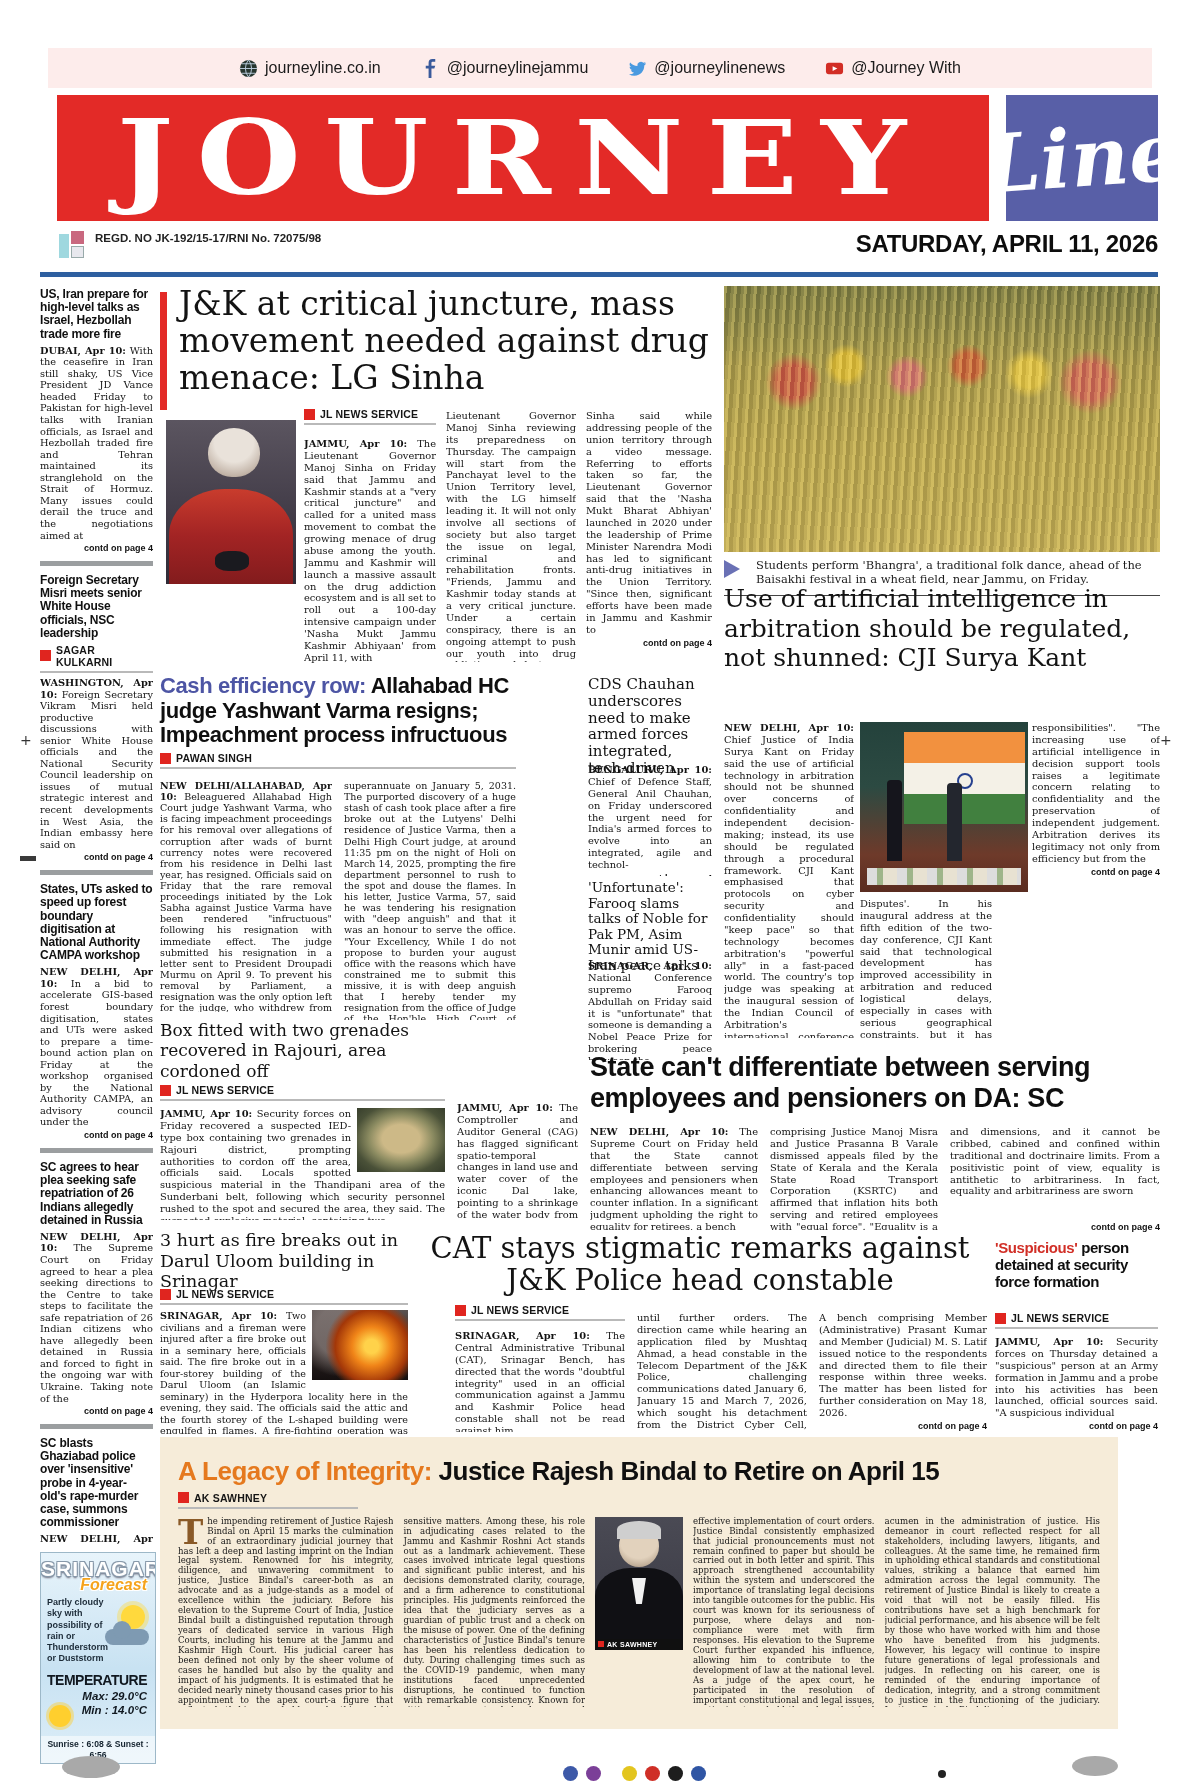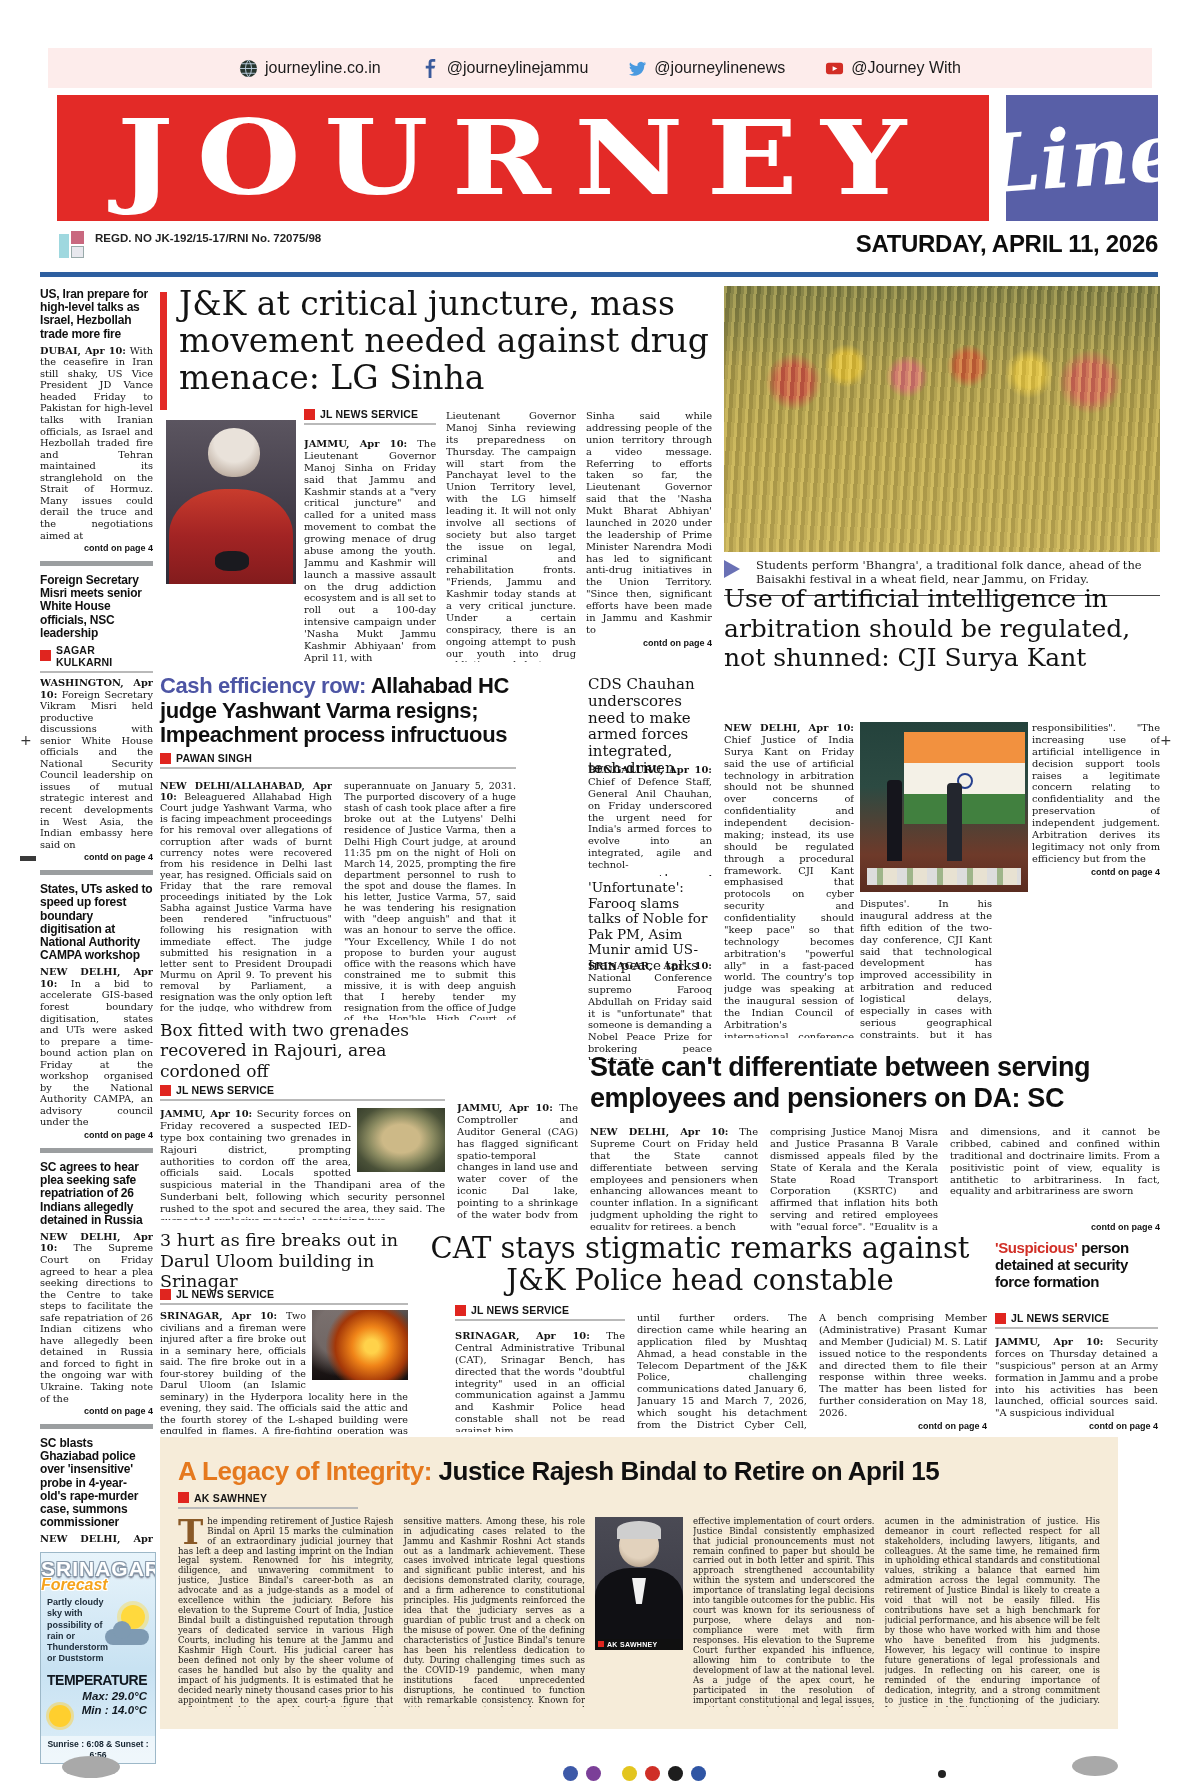--- a/index.html
+++ b/index.html
@@ -47,21 +47,21 @@
   .sb-hl   { font:bold 12px/1.1 "Liberation Sans", sans-serif; letter-spacing:-0.2px; margin:0 0 4px 0; color:#101010; }
   .sb-body { font:9.8px/1.18 "DejaVu Serif", serif; text-align:justify; color:#141414; }
   .sb-bar  { height:5px; background:#9b9ea0; margin:8px 0; }
   .sb-by   { margin-bottom:4px; }
 
   
   #weather { left:40px; top:1552px; width:116px; height:212px; border:1px solid #9db8c8;
              background:linear-gradient(180deg,#e8f4fb 0%,#c8e2f2 55%,#ddeef8 100%); box-sizing:border-box; overflow:hidden; }
   .w-title { font:900 21px/1 "Liberation Sans", sans-serif; color:#fff; text-align:center; margin-top:5px;
              text-shadow:-1px -1px 0 #8899aa,1px -1px 0 #8899aa,-1px 1px 0 #8899aa,1px 1px 0 #8899aa, 0 2px 2px #667; letter-spacing:1px;}
-  .w-sub   { font:900 italic 16px/1 "Liberation Sans", sans-serif; color:#f5a31c; margin:-2px 8px 4px 0;
+  .w-sub   { font:900 italic 16px/1 "Liberation Sans", sans-serif; color:#f5a31c; text-align:right; margin:-2px 8px 4px 0;
              text-shadow:-1px -1px 0 #fff,1px -1px 0 #fff,-1px 1px 0 #fff,1px 1px 0 #fff; }
   .w-desc  { font:bold 9px/1.25 "Liberation Sans", sans-serif; color:#1c2b38; width:62px; margin-left:6px; }
   .w-art   { position:absolute; right:4px; top:52px; width:46px; height:42px; }
   .w-sun2  { position:absolute; right:6px; top:0; width:24px; height:24px; border-radius:50%; background:#ffd93d; box-shadow:0 0 0 4px rgba(255,217,61,.4); }
   .w-cloud { position:absolute; left:0; bottom:2px; width:44px; height:16px; background:#7e9ab2; border-radius:10px; }
   .w-cloud:before { content:""; position:absolute; left:8px; top:-8px; width:18px; height:18px; border-radius:50%; background:#7e9ab2; }
   .w-temp  { font:900 14px/1 "Liberation Sans", sans-serif; color:#101820; margin:8px 0 2px 6px; letter-spacing:-0.5px; }
   .w-mm    { font:900 italic 11.5px/1.3 "Liberation Sans", sans-serif; color:#101820; text-align:right; margin-right:8px; }
   .w-sunic { position:absolute; left:8px; top:152px; width:22px; height:22px; border-radius:50%; background:#ffcf2e; box-shadow:0 0 0 3px rgba(255,207,46,.45); }
   .w-rise  { position:absolute; left:0; bottom:0; width:100%; font:bold 8.6px/1.2 "Liberation Sans", sans-serif; color:#13222e;

